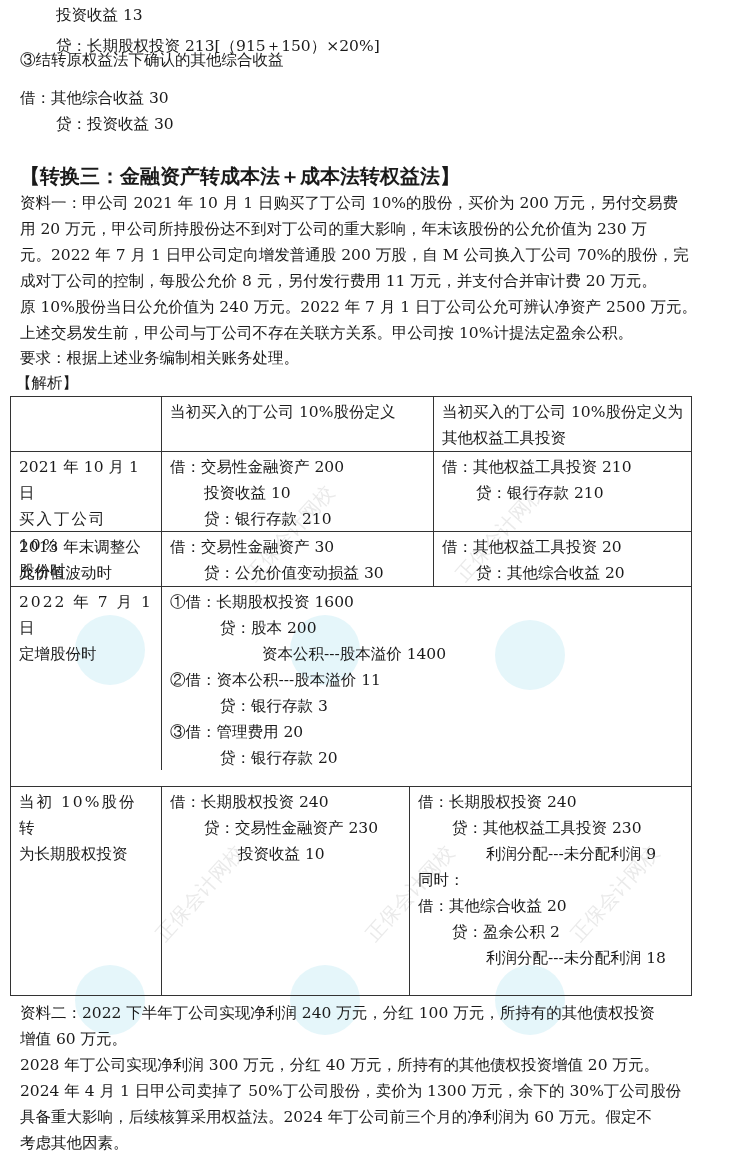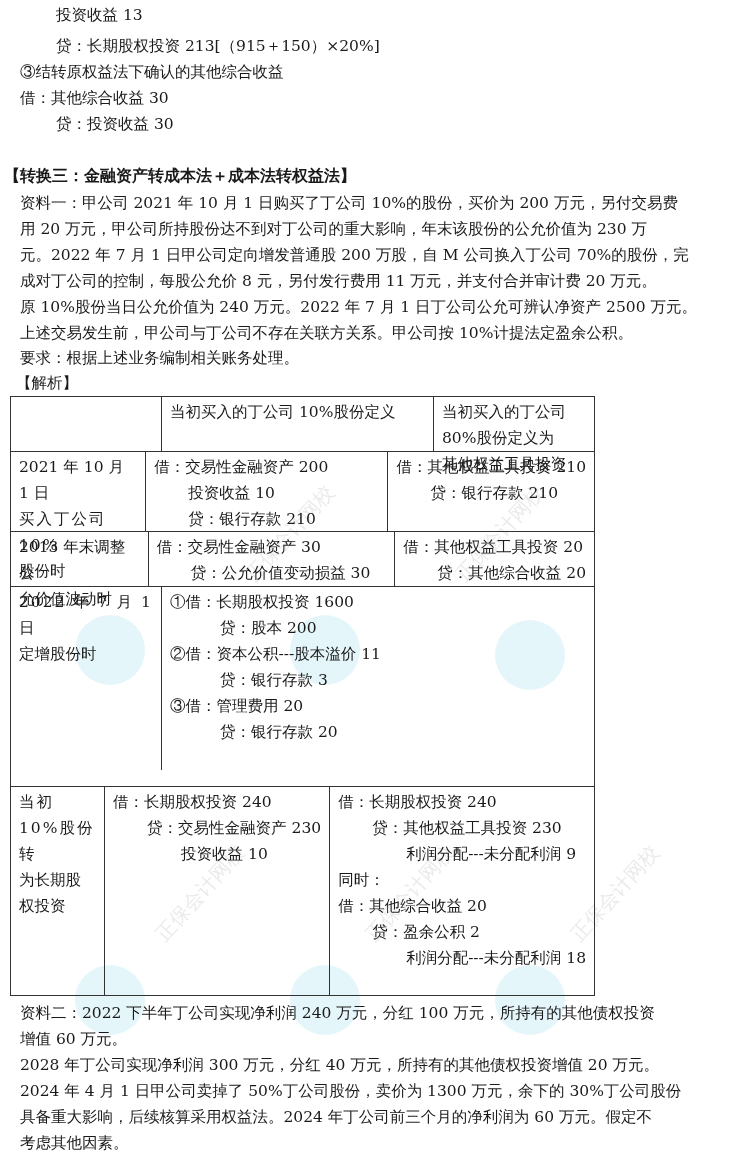--- a/index.html
+++ b/index.html
@@ -3,24 +3,24 @@
 <meta charset="utf-8">
 <style>
   html, body { margin: 0; padding: 0; background: #ffffff; }
   body {
     width: 739px; height: 1159px; position: relative; overflow: hidden;
     font-family: "DejaVu Serif", "Liberation Serif", serif;
     color: #1a1a1a; font-size: 15.5px;
   }
   .line { position: absolute; left: 20px; height: 26px; line-height: 26px; white-space: nowrap; }
   .i1 { left: 56px; }
-  .heading { font-family: "DejaVu Sans", "Liberation Sans", sans-serif; font-weight: bold; font-size: 16px; left: 4px; }
+  .heading { font-family: "DejaVu Sans", "Liberation Sans", sans-serif; font-weight: bold; font-size: 20px; left: 20px; }
 
   
-  .tbl { position: absolute; left: 10px; top: 396px; width: 585px; border: 1.5px solid #333; box-sizing: border-box; }
+  .tbl { position: absolute; left: 10px; top: 396px; width: 682px; border: 1.5px solid #333; box-sizing: border-box; }
   .row { display: flex; border-top: 1.5px solid #333; }
   .row:first-child { border-top: none; }
   .cell { box-sizing: border-box; padding: 2px 8px; line-height: 26px; }
   .c1 { width: 151px; border-right: 1.5px solid #333; }
   .c2 { width: 272px; border-right: 1.5px solid #333; }
   .c3 { flex: 1; }
   .c2w { flex: 1; }
   .c2s { width: 248px; border-right: 1.5px solid #333; }
   .ent { white-space: nowrap; }
   .d1 { padding-left: 34px; }
@@ -43,21 +43,21 @@
 <div class="wm wm-circle" style="left:290px;top:965px;"></div>
 <div class="wm wm-circle" style="left:495px;top:965px;"></div>
 <div class="wm wm-text" style="left:140px;top:880px;">正保会计网校</div>
 <div class="wm wm-text" style="left:350px;top:880px;">正保会计网校</div>
 <div class="wm wm-text" style="left:555px;top:880px;">正保会计网校</div>
 <div class="wm wm-text" style="left:230px;top:520px;">正保会计网校</div>
 <div class="wm wm-text" style="left:440px;top:520px;">正保会计网校</div>
 
 <div class="line i1" style="top:2px;">投资收益 13</div>
 <div class="line i1" style="top:33px;">贷：长期股权投资 213[（915＋150）×20%]</div>
-<div class="line" style="top:59px;">③结转原权益法下确认的其他综合收益</div>
+<div class="line" style="top:47px;">③结转原权益法下确认的其他综合收益</div>
 <div class="line" style="top:85px;">借：其他综合收益 30</div>
 <div class="line i1" style="top:111px;">贷：投资收益 30</div>
 
 <div class="line heading" style="top:163px;">【转换三：金融资产转成本法＋成本法转权益法】</div>
 
 <div class="line" style="top:190px;">资料一：甲公司 2021 年 10 月 1 日购买了丁公司 10%的股份，买价为 200 万元，另付交易费</div>
 <div class="line" style="top:216px;">用 20 万元，甲公司所持股份达不到对丁公司的重大影响，年末该股份的公允价值为 230 万</div>
 <div class="line" style="top:242px;">元。2022 年 7 月 1 日甲公司定向增发普通股 200 万股，自 M 公司换入丁公司 70%的股份，完</div>
 <div class="line" style="top:268px;">成对丁公司的控制，每股公允价 8 元，另付发行费用 11 万元，并支付合并审计费 20 万元。</div>
 <div class="line" style="top:294px;">原 10%股份当日公允价值为 240 万元。2022 年 7 月 1 日丁公司公允可辨认净资产 2500 万元。</div>
@@ -66,21 +66,21 @@
 <div class="line" style="top:370px;left:16px;">【解析】</div>
 
 <div class="tbl">
 
   <div class="row" style="height:54px;">
     <div class="cell c1"></div>
     <div class="cell c2">
       <div>当初买入的丁公司 10%股份定义</div>
     </div>
     <div class="cell c3">
-      <div>当初买入的丁公司 80%股份定义为</div>
+      <div>当初买入的丁公司 10%股份定义为</div>
       <div>其他权益工具投资</div>
     </div>
   </div>
 
   <div class="row" style="height:79px;">
     <div class="cell c1">
       <div>2021 年 10 月 1 日</div>
       <div style="letter-spacing:2px;">买入丁公司 10%</div>
       <div>股份时</div>
     </div>
@@ -111,20 +111,21 @@
   </div>
 
   <div class="row" style="height:183px;">
     <div class="cell c1">
       <div style="letter-spacing:2px;">2022 年 7 月 1 日</div>
       <div>定增股份时</div>
     </div>
     <div class="cell c2w">
       <div class="ent">①借：长期股权投资 1600</div>
       <div class="ent m1">贷：股本 200</div>
+      <div class="ent m2">资本公积---股本溢价 1400</div>
       <div class="ent">②借：资本公积---股本溢价 11</div>
       <div class="ent m1">贷：银行存款 3</div>
       <div class="ent">③借：管理费用 20</div>
       <div class="ent m1">贷：银行存款 20</div>
     </div>
   </div>
 
   <div class="row" style="height:208px;margin-top:16px;">
     <div class="cell c1">
       <div style="letter-spacing:2px;">当初 10%股份转</div>

